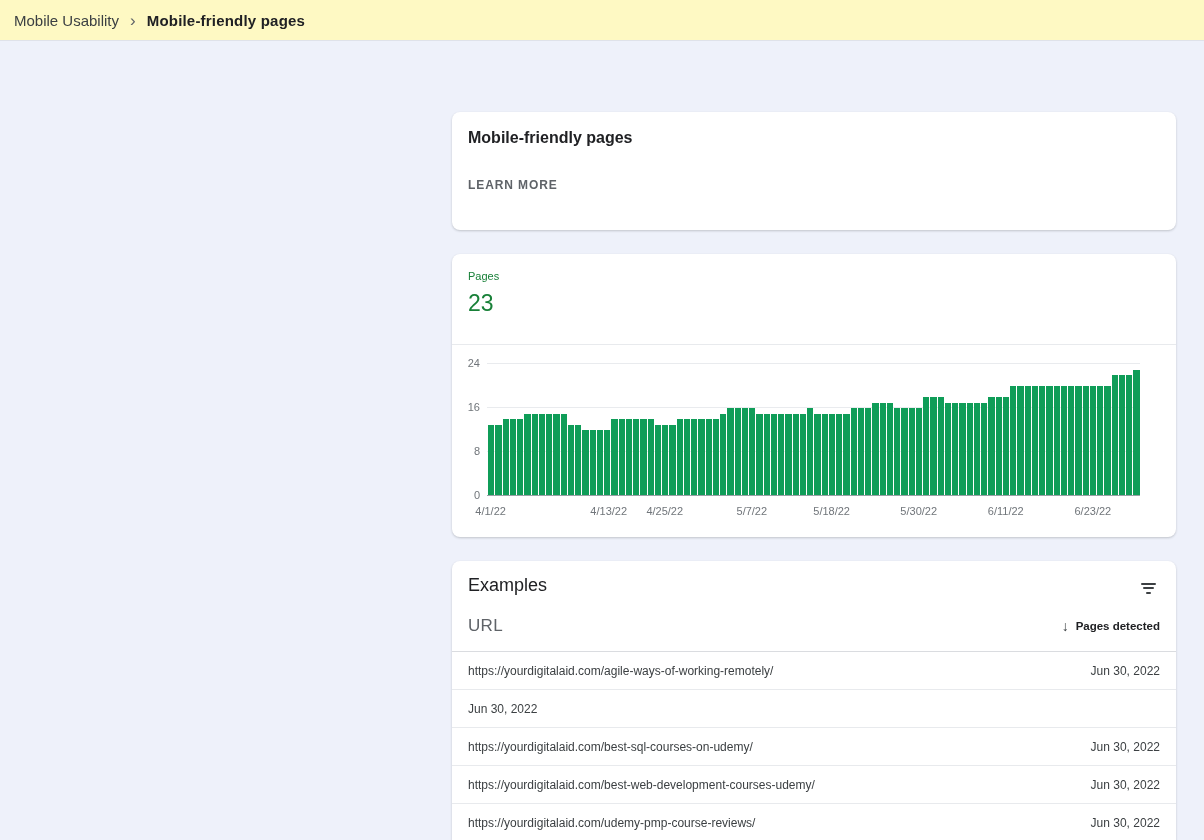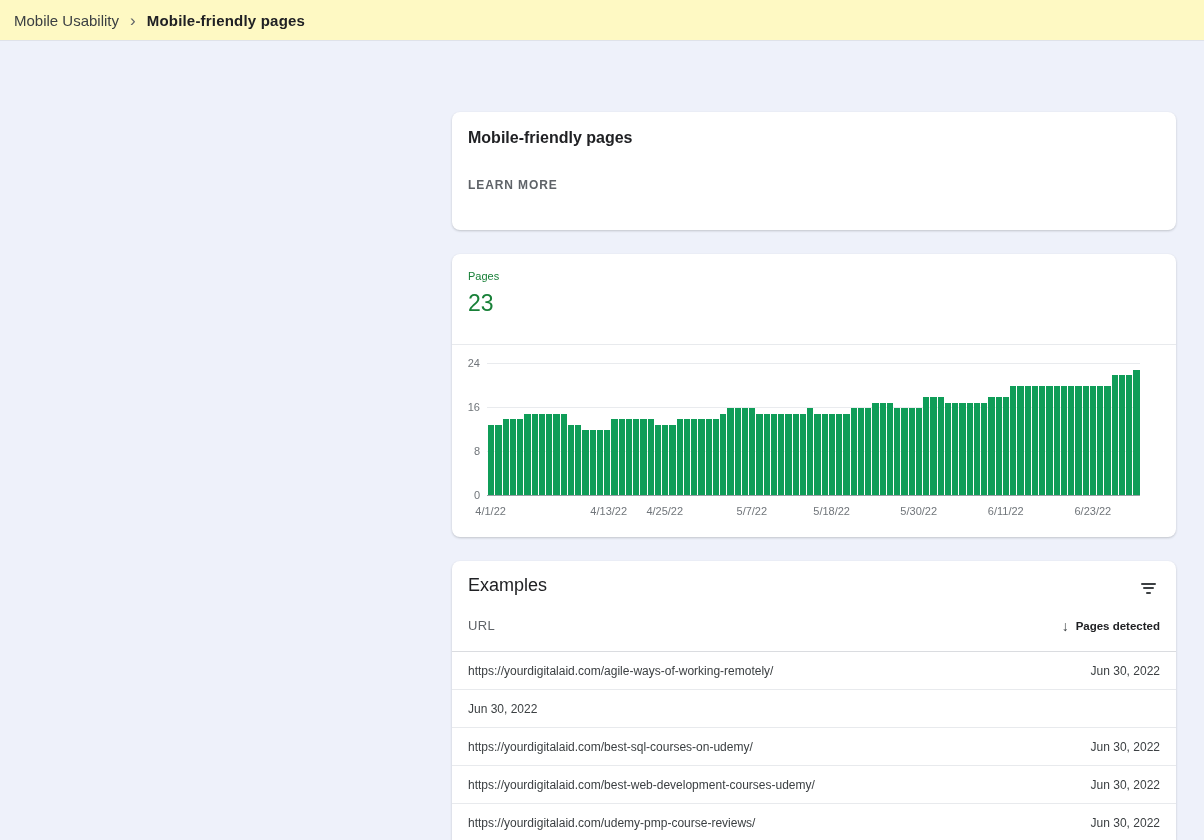--- a/index.html
+++ b/index.html
@@ -72,21 +72,21 @@
     padding: 13px 16px 0;
   }
   .examples-title { font-size: 18px; line-height: 22px; color: #202124; }
   .filter-btn { border: none; background: none; cursor: pointer; padding: 4px; margin-top: 2px; }
   .fl { display: block; height: 2px; background: #3c4043; margin: 2.5px auto; border-radius: 1px; }
   .fl1 { width: 15px; } .fl2 { width: 11px; } .fl3 { width: 5px; }
   .table-header {
     display: flex; justify-content: space-between; align-items: center;
     height: 52px; padding: 0 16px; border-bottom: 1px solid #dadce0;
   }
-  .col-url { font-size: 13px; color: #5f6368; letter-spacing: .3px; }
+  .col-url { font-size: 17px; color: #5f6368; letter-spacing: .3px; }
   .col-sort { display: flex; align-items: center; gap: 7px; cursor: pointer; background: none; border: none; padding: 0; font-family: "Liberation Sans", sans-serif; }
   .sort-arrow { font-size: 14px; color: #3c4043; line-height: 1; }
   .col-date { font-size: 11.5px; font-weight: bold; color: #202124; }
   .row {
     display: flex; justify-content: space-between; align-items: center;
     height: 38px; padding: 0 16px; border-bottom: 1px solid #e8eaed;
     cursor: pointer;
   }
   .row-url { font-size: 12px; color: #3c4043; }
   .row-date { font-size: 12px; color: #3c4043; white-space: nowrap; }

